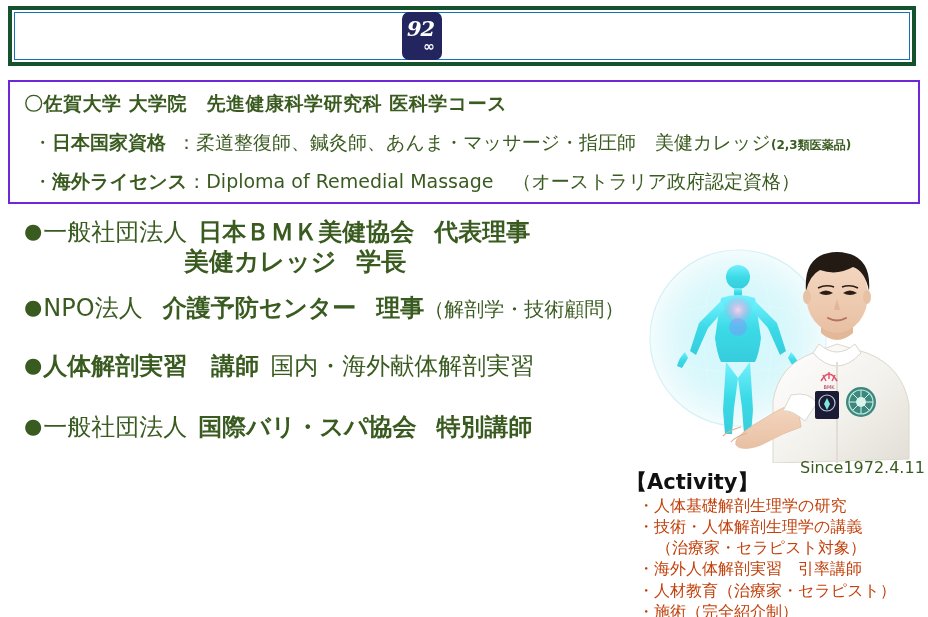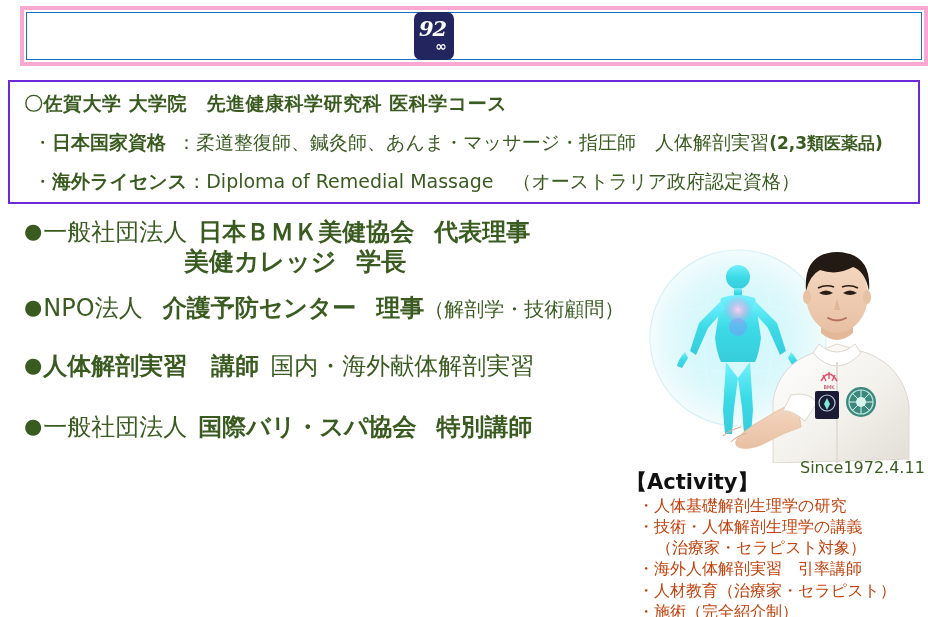--- a/index.html
+++ b/index.html
@@ -13,26 +13,26 @@
     height: 617px;
     position: relative;
     overflow: hidden;
     font-family: "DejaVu Sans", "Liberation Sans", sans-serif;
     color: #3b5323;
   }
 
   
   .name-box {
     position: absolute;
-    left: 20px;
+    left: 8px;
     top: 6px;
     width: 908px;
     height: 60px;
     box-sizing: border-box;
-    border: 4px solid #f9a8d4;
+    border: 4px solid #14532d;
     background: #ffffff;
     box-shadow: inset 0 0 0 2px #ffffff, inset 0 0 0 3px #1272bd;
     display: flex;
     align-items: center;
     justify-content: center;
   }
   .name-row {
     display: flex;
     align-items: center;
     gap: 16px;
@@ -122,21 +122,21 @@
     align-items: baseline;
     padding-left: 9px;
   }
   .cred-line .lbl {
     font-weight: bold;
   }
   .cred-line .val {
     font-weight: normal;
   }
   .cred-line .tiny {
-    font-size: 17px;
+    font-size: 12px;
     font-weight: bold;
   }
 
   
   .roles {
     position: absolute;
     left: 24px;
     top: 212px;
     width: 640px;
   }
@@ -233,21 +233,21 @@
 </div>
 
 <div class="cred-box">
   <div class="cred-title">〇佐賀大学 大学院　先進健康科学研究科 医科学コース</div>
 
   <div class="cred-line">
     <span>・</span>
     <span class="lbl">日本国家資格</span>
     <span class="sp-sm"></span>
     <span class="val">：</span>
-    <span class="val">柔道整復師、鍼灸師、あんま・マッサージ・指圧師　人体解剖実習</span>
+    <span class="val">柔道整復師、鍼灸師、あんま・マッサージ・指圧師　美健カレッジ</span>
     <span class="tiny">(2,3類医薬品)</span>
   </div>
 
   <div class="cred-line">
     <span>・</span>
     <span class="lbl">海外ライセンス</span>
     <span class="val">：</span>
     <span class="val">Diploma of Remedial Massage　（オーストラリア政府認定資格）</span>
   </div>
 </div>

